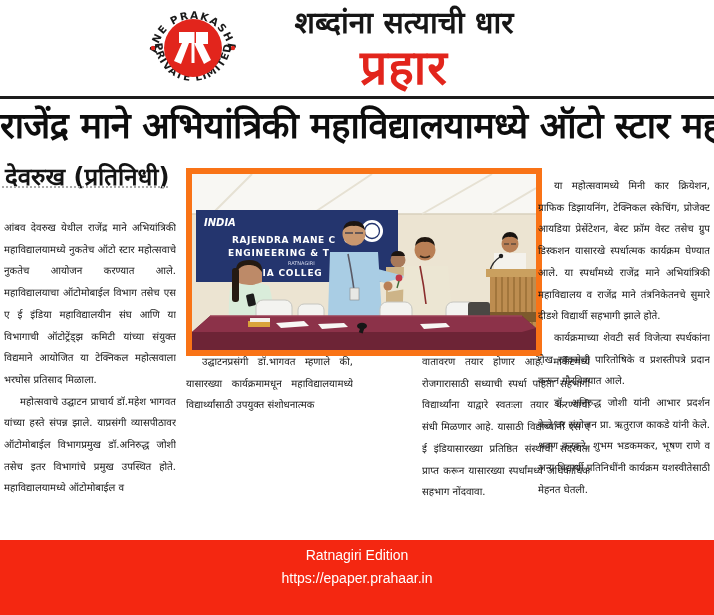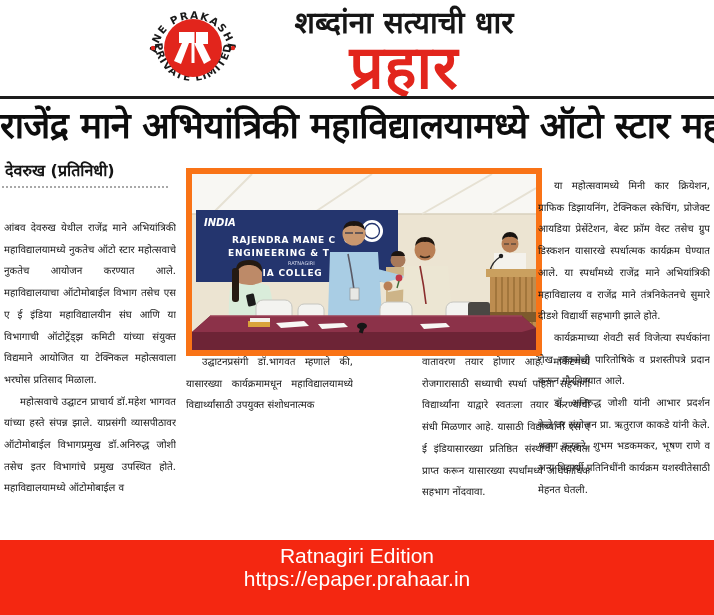--- a/index.html
+++ b/index.html
@@ -3,43 +3,43 @@
 <meta charset="utf-8">
 <style>
   html,body{margin:0;padding:0;background:#fff;}
   .page{position:relative;width:714px;height:615px;background:#fff;overflow:hidden;
         font-family:"DejaVu Sans","Liberation Sans",sans-serif;color:#111;}
   
   .masthead{position:absolute;left:0;top:0;width:714px;height:96px;background:#fff;}
   .logo-svg{position:absolute;left:146px;top:1px;width:94px;height:94px;}
   .mast-text{position:absolute;left:258px;top:0;width:292px;text-align:center;}
   .tagline{font-size:30px;font-weight:700;color:#161616;letter-spacing:0px;line-height:30px;margin-top:8px;}
-  .paper-title{font-size:60px;font-weight:800;color:#e2251c;line-height:58px;letter-spacing:1px;}
+  .paper-title{font-size:48px;font-weight:800;color:#e2251c;line-height:58px;letter-spacing:1px;}
   .mast-rule{position:absolute;left:0;top:96px;width:714px;height:3px;background:#1c1c1c;}
   
   .headline{position:absolute;left:0;top:100px;width:714px;margin:0;text-align:center;
             font-size:36px;font-weight:800;color:#0d0d0d;white-space:nowrap;letter-spacing:-0.5px;}
-  .byline{position:absolute;left:5px;top:159px;font-size:16px;font-weight:700;color:#141414;}
+  .byline{position:absolute;left:5px;top:159px;font-size:24px;font-weight:700;color:#141414;}
   .byline-rule{position:absolute;left:2px;top:186px;width:166px;border-top:2px dotted #a9a9a9;}
   
   .col{position:absolute;font-size:10px;line-height:21.7px;text-align:justify;color:#161616;overflow:hidden;}
   .col p{margin:0;}
   .col p.indent{text-indent:1.6em;}
   .col1{left:4px;top:197px;width:172px;height:343px;margin-top:20px;}
   .col2{left:186px;top:351px;width:167px;height:189px;}
   .col3{left:378px;top:351px;width:168px;height:189px;margin-left:44px;}
   .col4{left:538px;top:175px;width:172px;height:365px;}
   
   .photo{position:absolute;left:186px;top:168px;width:344px;height:176px;border:6px solid #f97316;
          box-sizing:content-box;background:#ece4d4;}
   .photo svg{display:block;width:344px;height:176px;}
   
   .footer{position:absolute;left:0;top:540px;width:714px;height:75px;background:#f42711;color:#fff;
           text-align:center;font-family:"Liberation Sans","DejaVu Sans",sans-serif;
-          font-size:21px;line-height:23.4px;padding-top:4px;box-sizing:border-box;}
+          font-size:14px;line-height:23.4px;padding-top:4px;box-sizing:border-box;}
   .footer .url{text-decoration:none;color:#ffffff;display:block;}
 </style>
 </head>
 <body>
 
 <div class="page">
 
   <header class="masthead">
     <svg class="logo-svg" viewBox="0 0 94 94" aria-hidden="true">
       <circle cx="47" cy="47" r="47" fill="#ffffff"></circle>

